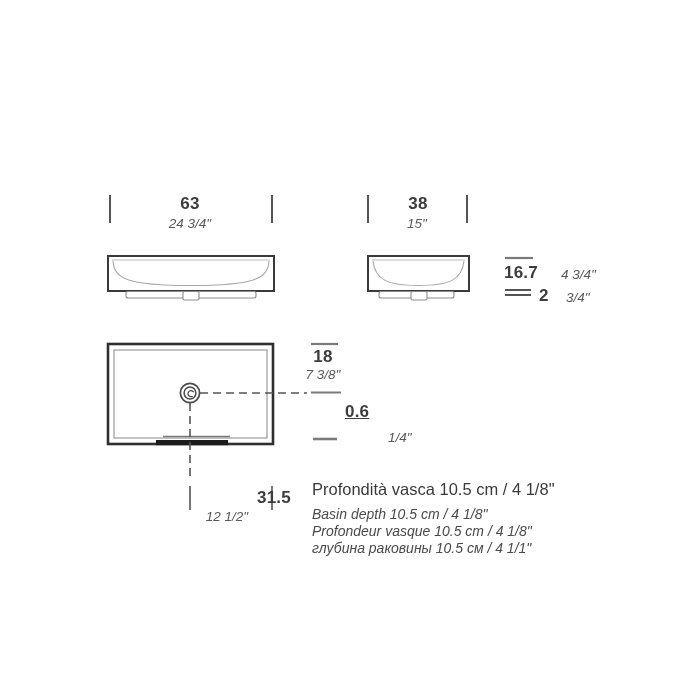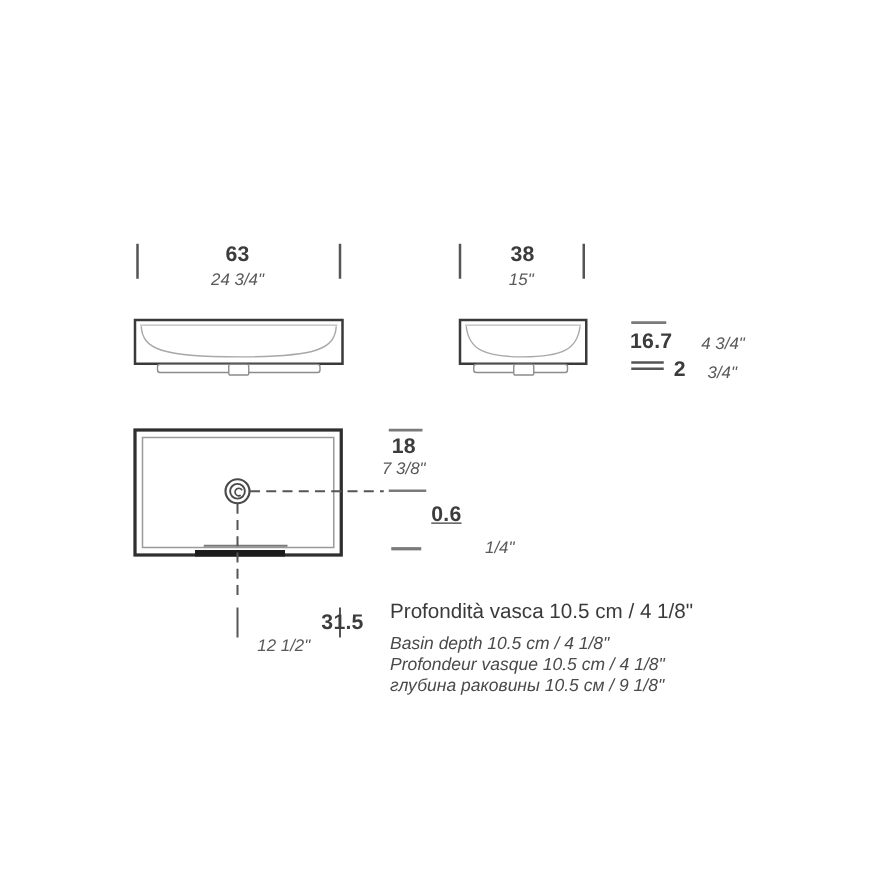--- a/index.html
+++ b/index.html
@@ -97,16 +97,16 @@
   <div class="lbl num" style="left:345px;top:402px;text-decoration:underline;">0.6</div>
   <div class="lbl imp" style="left:388px;top:430px;">1/4"</div>
 
   <div class="lbl num ctr" style="left:243px;top:488px;margin-left:31px;">31.5</div>
   <div class="lbl imp ctr" style="left:227px;top:509px;">12 1/2"</div>
 
   <div>
     <div class="lbl note-main" style="left:312px;top:480px;">Profondità vasca 10.5 cm / 4 1/8"</div>
     <div class="lbl note-sub" style="left:312px;top:506px;font-style:italic;">Basin depth 10.5 cm / 4 1/8"</div>
     <div class="lbl note-sub" style="left:312px;top:523px;text-align:right;">Profondeur vasque 10.5 cm / 4 1/8"</div>
-    <div class="lbl note-sub" style="left:312px;top:540px;">глубина раковины 10.5 см / 9 1/8"</div>
+    <div class="lbl note-sub" style="left:312px;top:540px;">глубина раковины 10.5 см / 4 1/1"</div>
   </div>
 
 </div>
 
 </body></html>

